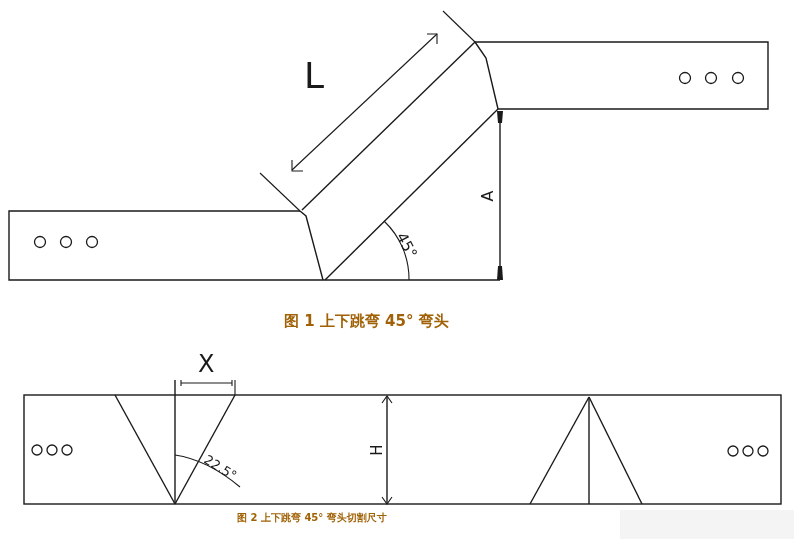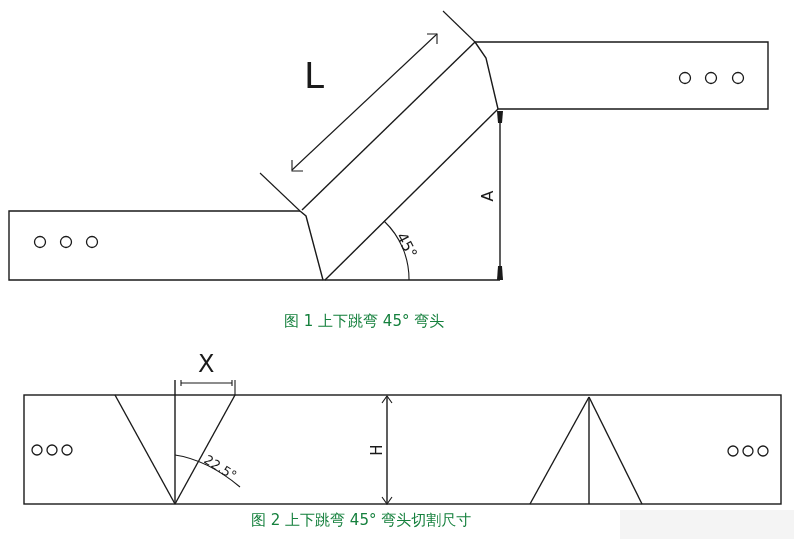--- a/index.html
+++ b/index.html
@@ -2,23 +2,23 @@
 <html><head>
   <meta charset="utf-8">
   <style>
     html, body { margin: 0; padding: 0; background: #ffffff; }
     body { width: 794px; height: 539px; position: relative; overflow: hidden; font-family: "DejaVu Sans", sans-serif; }
     svg { position: absolute; left: 0; top: 0; }
     .stroke { stroke: #1a1a1a; stroke-width: 1.4; fill: none; }
     .thin { stroke: #1a1a1a; stroke-width: 1.1; fill: none; }
     .hole { stroke: #1a1a1a; stroke-width: 1.3; fill: #fff; }
     .lbl { font-family: "DejaVu Sans", sans-serif; fill: #1a1a1a; }
-    .caption { position: absolute; font-family: "DejaVu Sans", sans-serif; font-weight: normal; color: #15803d; white-space: nowrap; }
+    .caption { position: absolute; font-family: "DejaVu Sans", sans-serif; font-weight: bold; color: #a16207; white-space: nowrap; }
     #cap1 { left: 284px; top: 312px; font-size: 15px; }
-    #cap2 { left: 251px; top: 511px; font-size: 15px; }
+    #cap2 { left: 237px; top: 511px; font-size: 10px; }
     .fade { position: absolute; left: 620px; top: 510px; width: 174px; height: 29px; background: #f4f4f4; }
   </style>
 </head>
 <body>
 
 <div class="fade"></div>
 
 <svg width="794" height="539" viewBox="0 0 794 539">
 
   <g>

